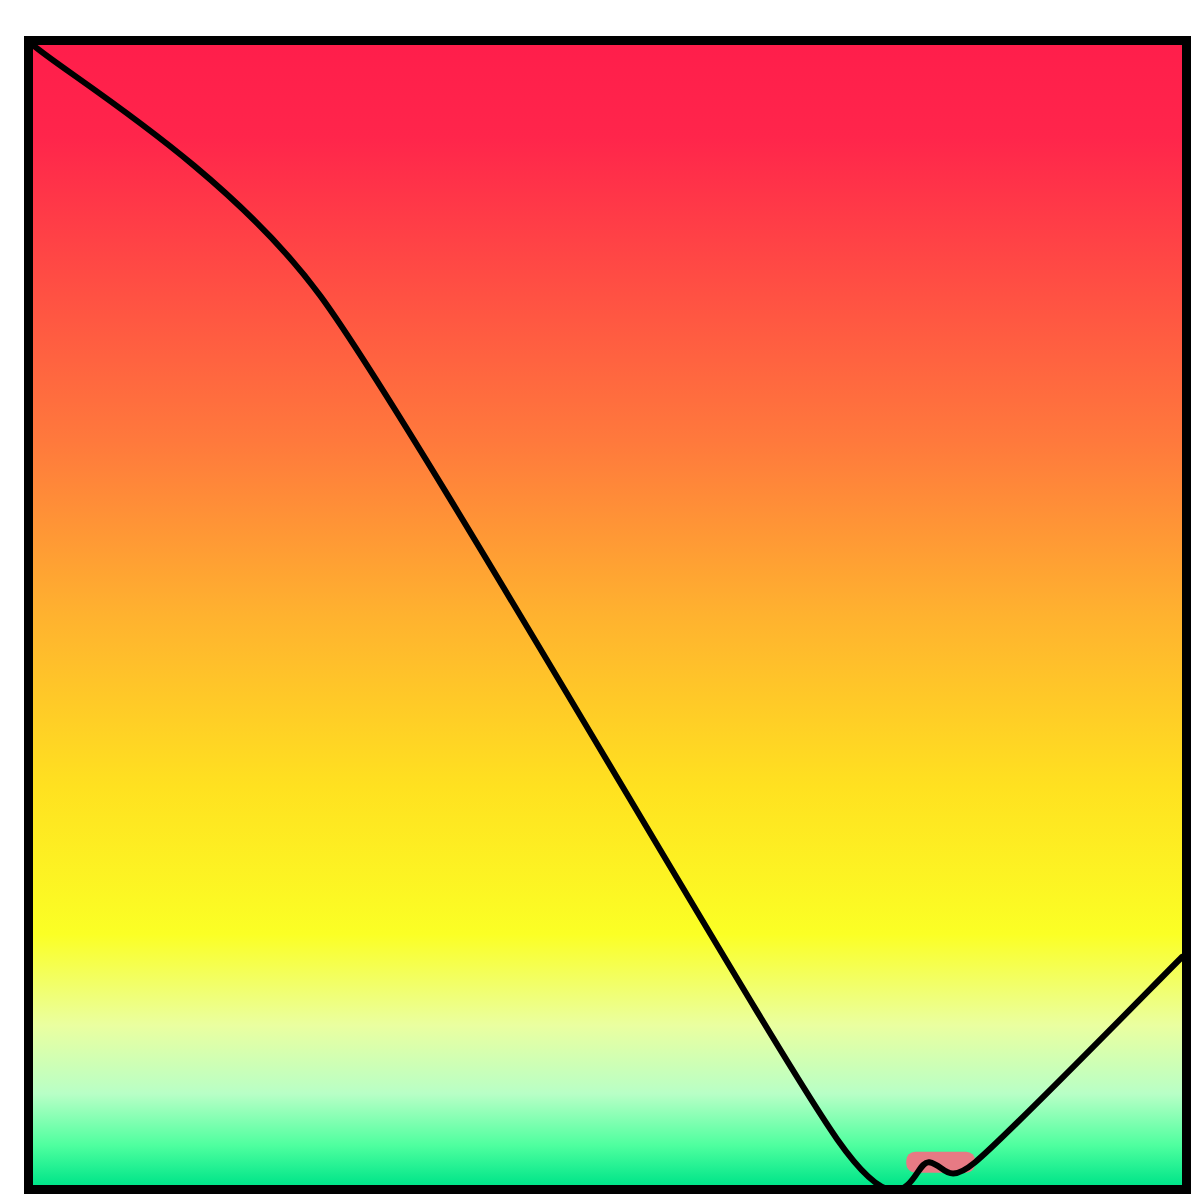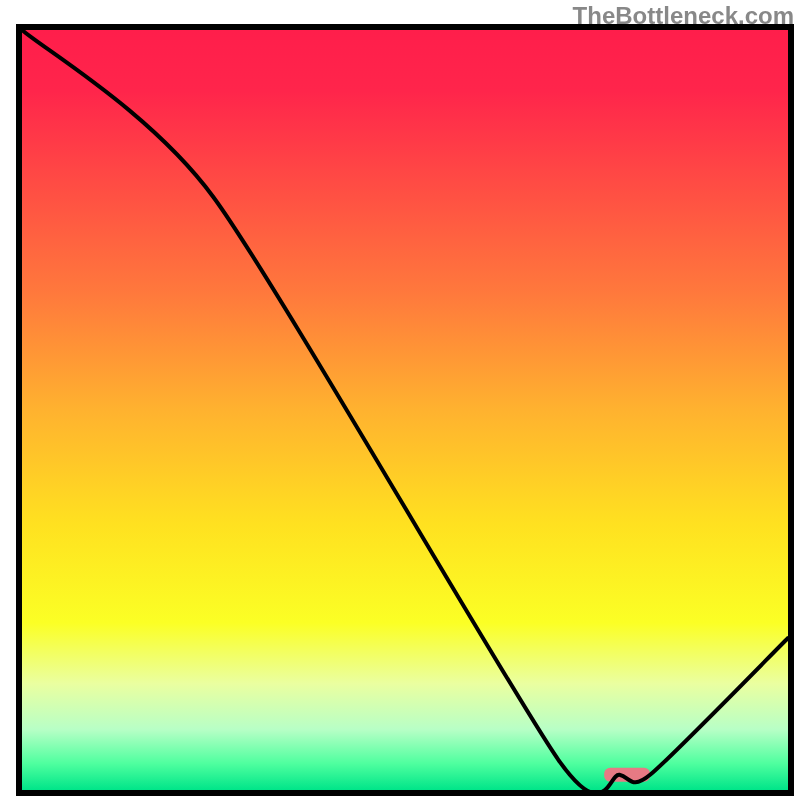--- a/index.html
+++ b/index.html
@@ -31,21 +31,20 @@
     left: 0;
     width: 800px;
     height: 800px;
   }
 </style>
 </head>
 <body>
 
 <div class="frame">
 
-  <div class="watermark">TheBottleneck.com</div>
 
   <svg class="chart" viewBox="0 0 800 800">
 
     <defs>
       <linearGradient id="bg-grad" x1="0" y1="0" x2="0" y2="1">
       <stop offset="0.00%" stop-color="#ff1e4b"></stop>
           <stop offset="8.00%" stop-color="#ff254b"></stop>
           <stop offset="20.00%" stop-color="#ff4b44"></stop>
           <stop offset="35.00%" stop-color="#ff7a3c"></stop>
           <stop offset="50.00%" stop-color="#ffb22f"></stop>

